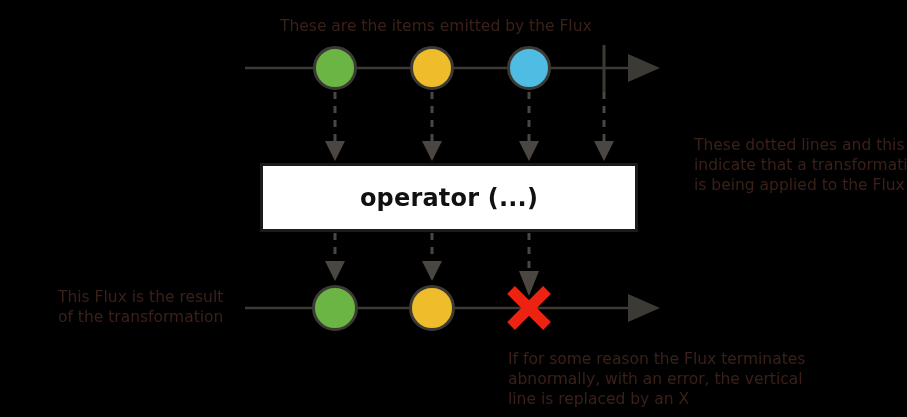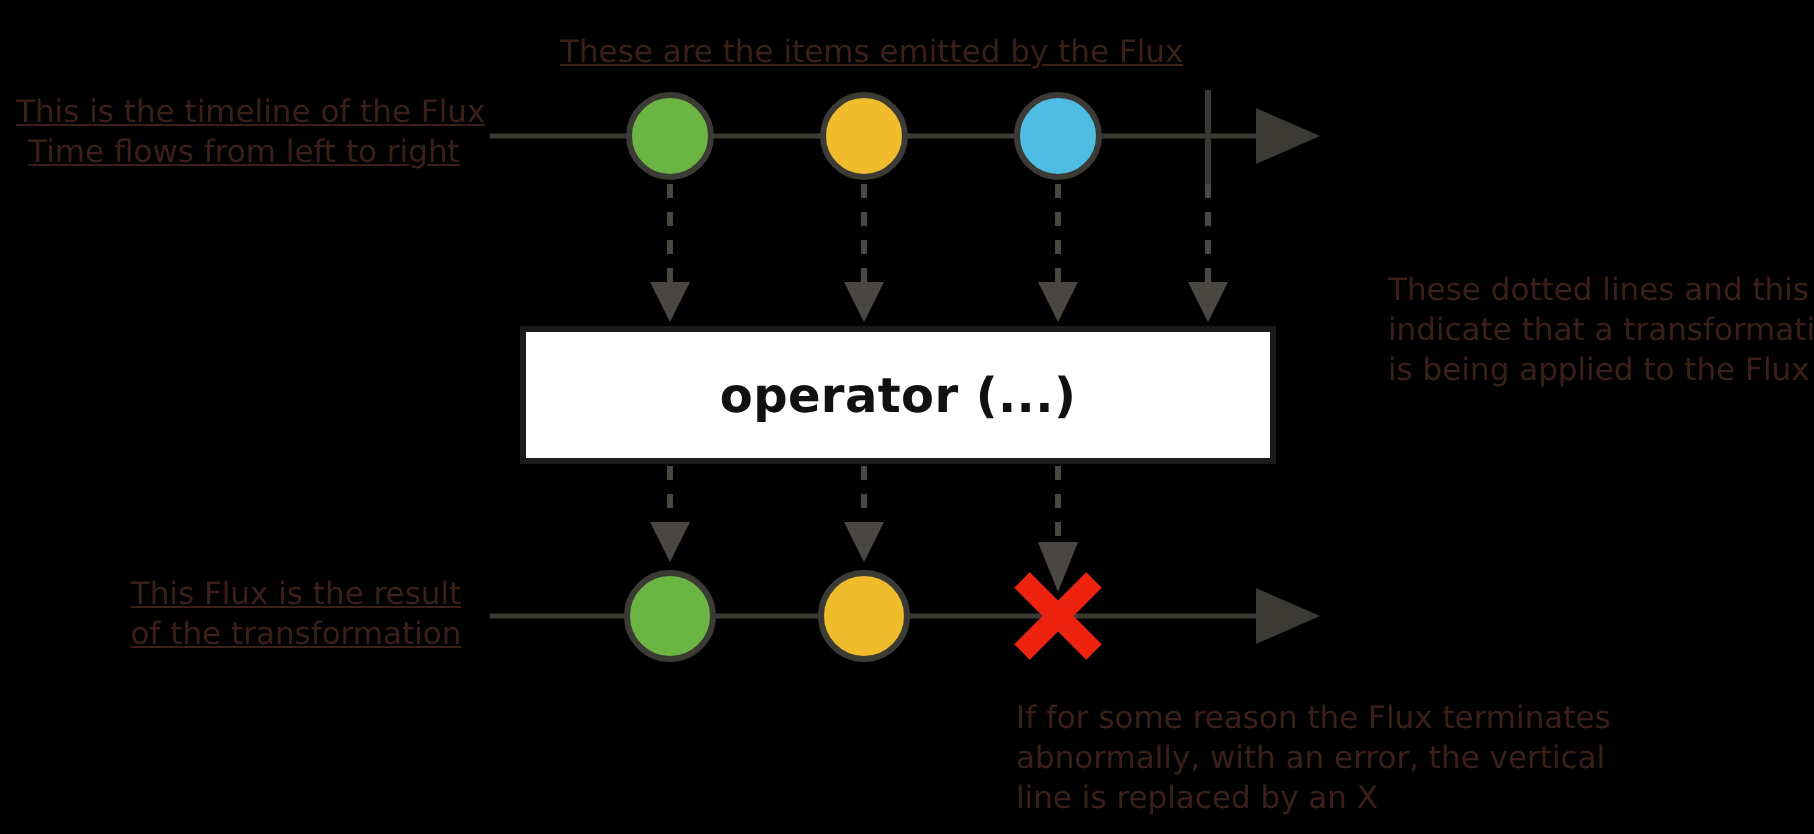--- a/index.html
+++ b/index.html
@@ -16,21 +16,21 @@
     font-family: "DejaVu Sans", "Liberation Sans", sans-serif;
   }
   .ann {
     position: absolute;
     color: #3a2018;
     font-size: 15.5px;
     line-height: 20px;
     white-space: pre;
     font-family: "DejaVu Sans", "Liberation Sans", sans-serif;
   }
-  .ann.center { text-align: center; text-decoration: underline; }
+  .ann.center { text-align: left; }
   .ann.left   { text-align: left; }
 
   
   .marble {
     position: absolute;
     border-radius: 50%;
     border: 3px solid #3c3a35;
     box-sizing: border-box;
   }
 
@@ -127,22 +127,20 @@
   <div class="marble" style="left:410px; top:46px; width:44px; height:44px; background:#efbc2c;"></div>
   <div class="marble" style="left:507px; top:46px; width:44px; height:44px; background:#4fbce3;"></div>
 
   <div class="marble" style="left:312px; top:285px; width:46px; height:46px; background:#6ab544;"></div>
   <div class="marble" style="left:409px; top:285px; width:46px; height:46px; background:#efbc2c;"></div>
 
   <div id="operator-box">
     <span id="operator-label">operator (...)</span>
   </div>
 
-  <div class="ann center" style="left:8px; top:46px; width:228px;">This is the timeline of the Flux
-Time flows from left to right</div>
 
   <div class="ann center" style="left:280px; top:16px; width:300px;">These are the items emitted by the Flux</div>
 
 
   <div class="ann left" style="left:674px; top:135px; width:250px;margin-left:20px;">These dotted lines and this box
 indicate that a transformation
 is being applied to the Flux</div>
 
 
   <div class="ann center" style="left:58px; top:287px; width:180px;">This Flux is the result

